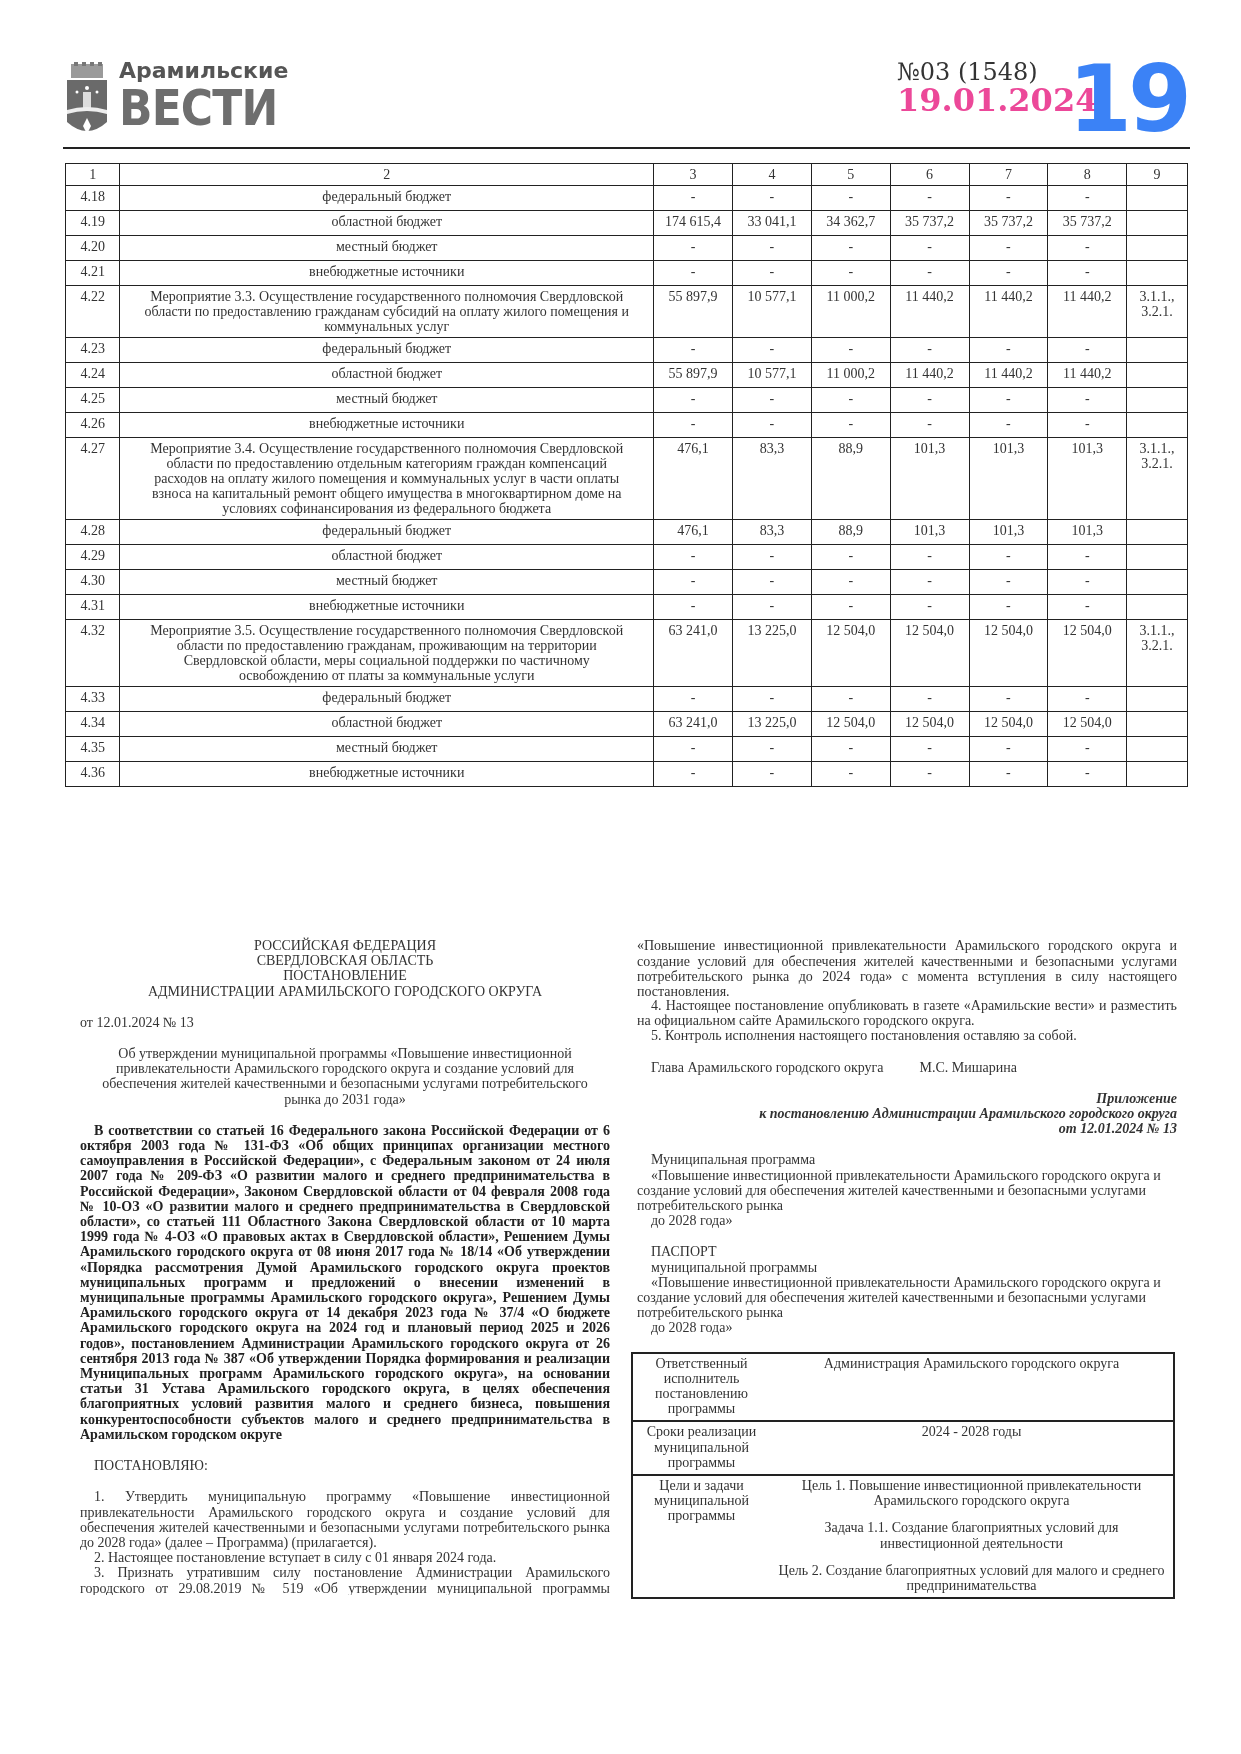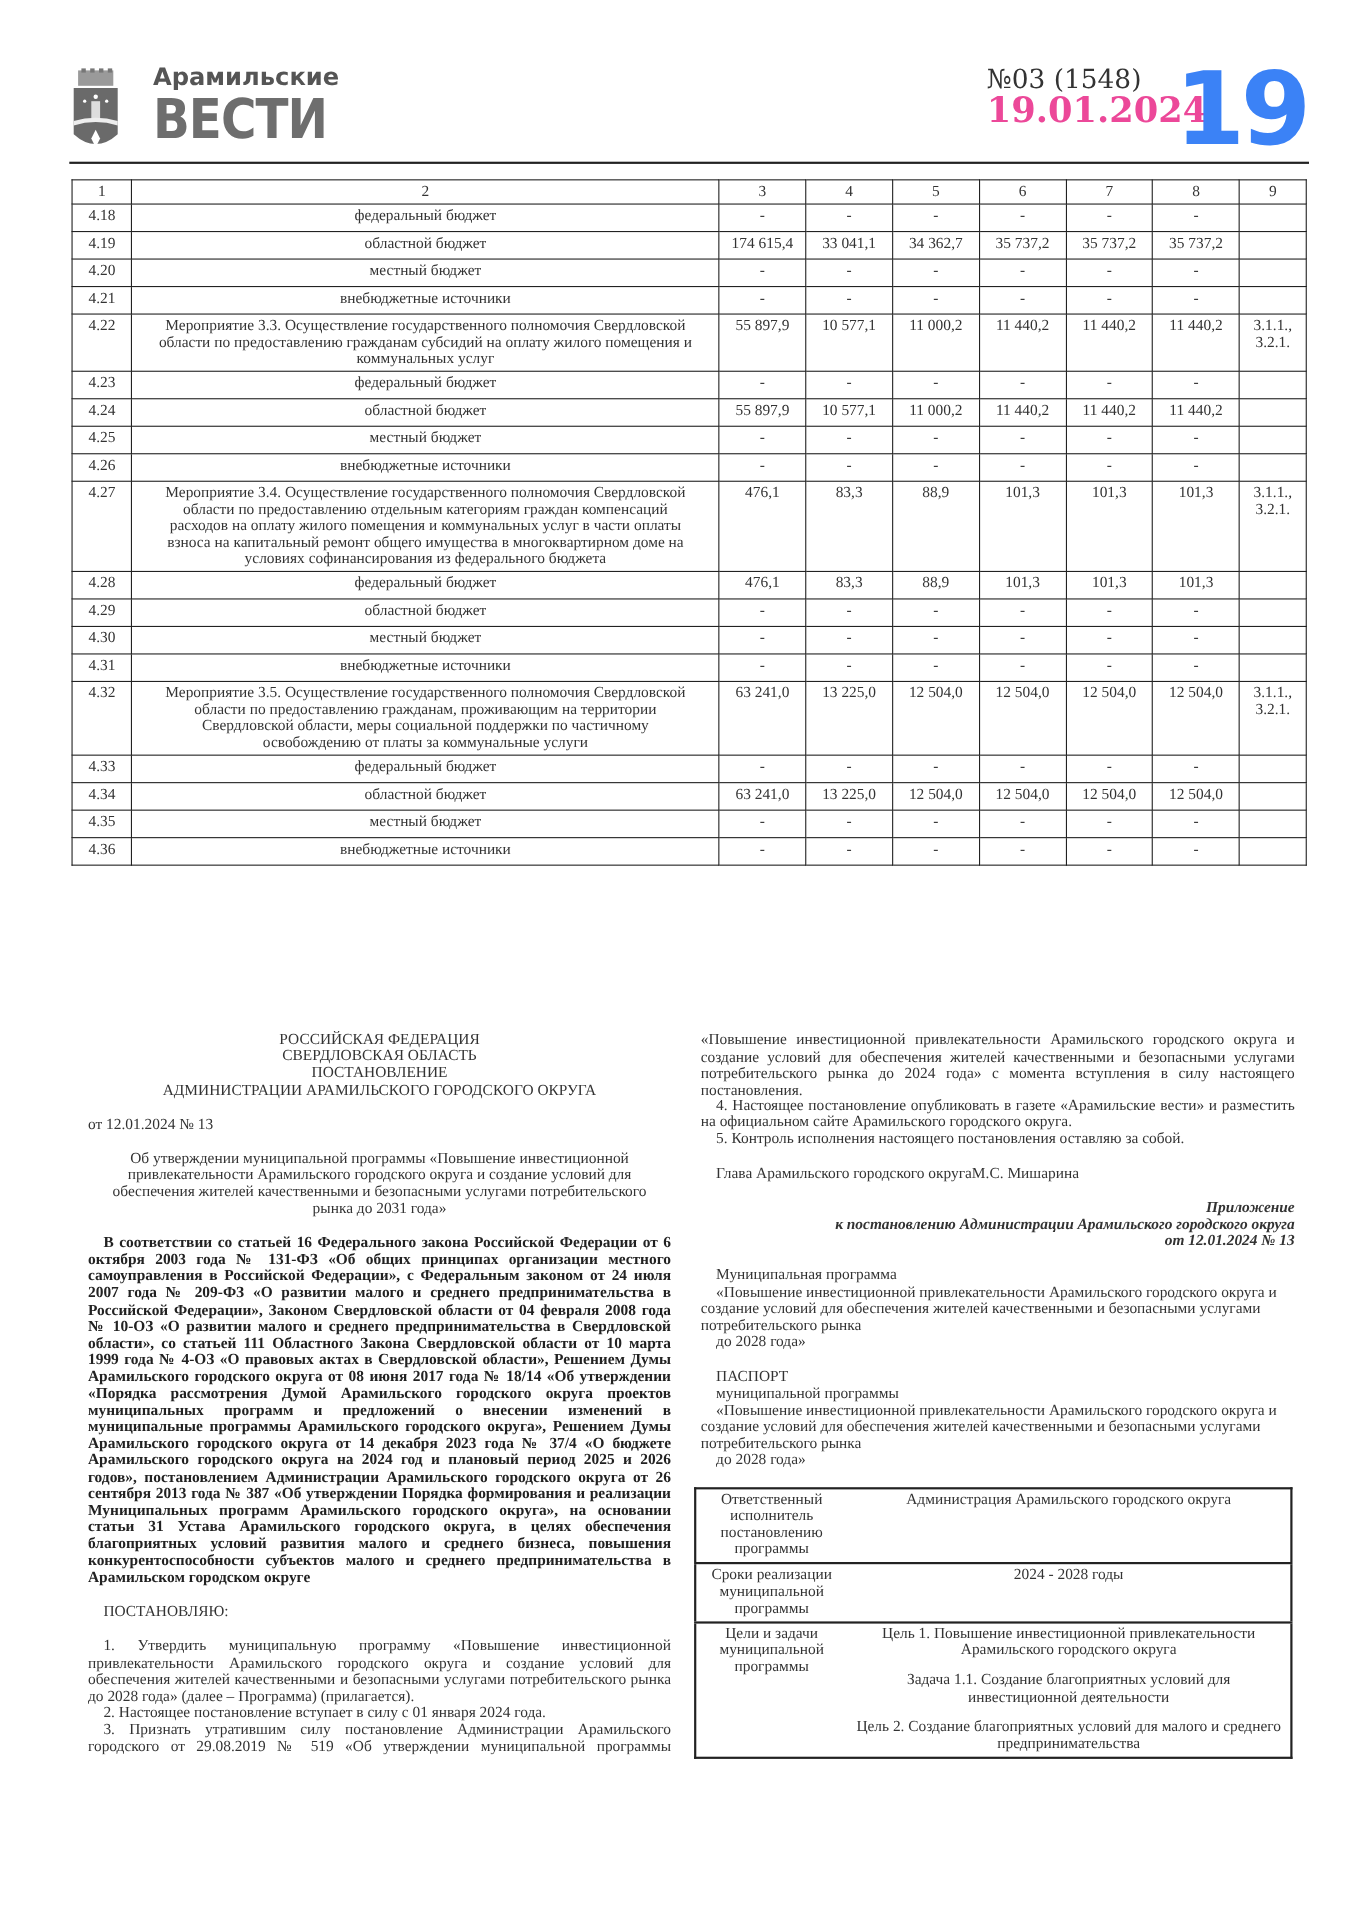--- a/index.html
+++ b/index.html
@@ -3,21 +3,21 @@
   <meta charset="utf-8">
   <style>
     html, body { margin: 0; padding: 0; background: #ffffff; }
     body {
       width: 1241px; height: 1754px; position: relative; overflow: hidden;
       font-family: "Liberation Serif", "DejaVu Serif", serif; color: #2b2b2b;
     }
     
     .masthead { position: absolute; left: 63px; top: 52px; width: 1127px; height: 96px; }
     .crest { position: absolute; left: 2px; top: 10px; width: 44px; height: 78px; }
-    .brand { position: absolute; left: 76px; top: 8px; }
+    .brand { position: absolute; left: 56px; top: 8px; }
     .brand-small {
       font-family: "DejaVu Sans", sans-serif; font-size: 22px; color: #555; font-weight: bold;
       letter-spacing: 0px; line-height: 22px;
     }
     .brand-big {
       font-family: "DejaVu Sans", sans-serif; font-size: 50px; color: #6e6e6e; font-weight: bold;
       line-height: 52px; letter-spacing: -1px; transform: scaleX(0.88); transform-origin: left;
     }
     .section-title {
       position: absolute; left: 275px; top: 12px;
@@ -49,21 +49,21 @@
     table.fin tr.simple td { height: 18px; }
 
     
     .col-left { position: absolute; left: 80px; top: 938px; width: 530px; font-size: 14px; line-height: 15.2px; color: #333; }
     .col-right { position: absolute; left: 637px; top: 938px; width: 540px; font-size: 14px; line-height: 15.2px; color: #333; }
     .center { text-align: center; }
     .p { margin: 0; text-align: justify; }
     .ind { text-indent: 14px; }
     .gap { height: 16px; }
     .appx { text-align: right; font-style: italic; font-weight: bold; }
-    .sign { display: flex; padding-left: 14px; }
+    .sign { display: flex; gap: 36px; padding-left: 14px; }
 
     table.passport {
       width: 544px; border-collapse: collapse; font-size: 14px; line-height: 15.2px; color: #333;
       border: 2px solid #222; margin-left: -6px;
     }
     table.passport td { vertical-align: top; text-align: center; padding: 2px 6px 4px 6px; }
     table.passport td.lbl { width: 125px; }
     table.passport tr.sep td { border-bottom: 2px solid #222; }
     .goal-block { margin-bottom: 12px; }
   </style>

